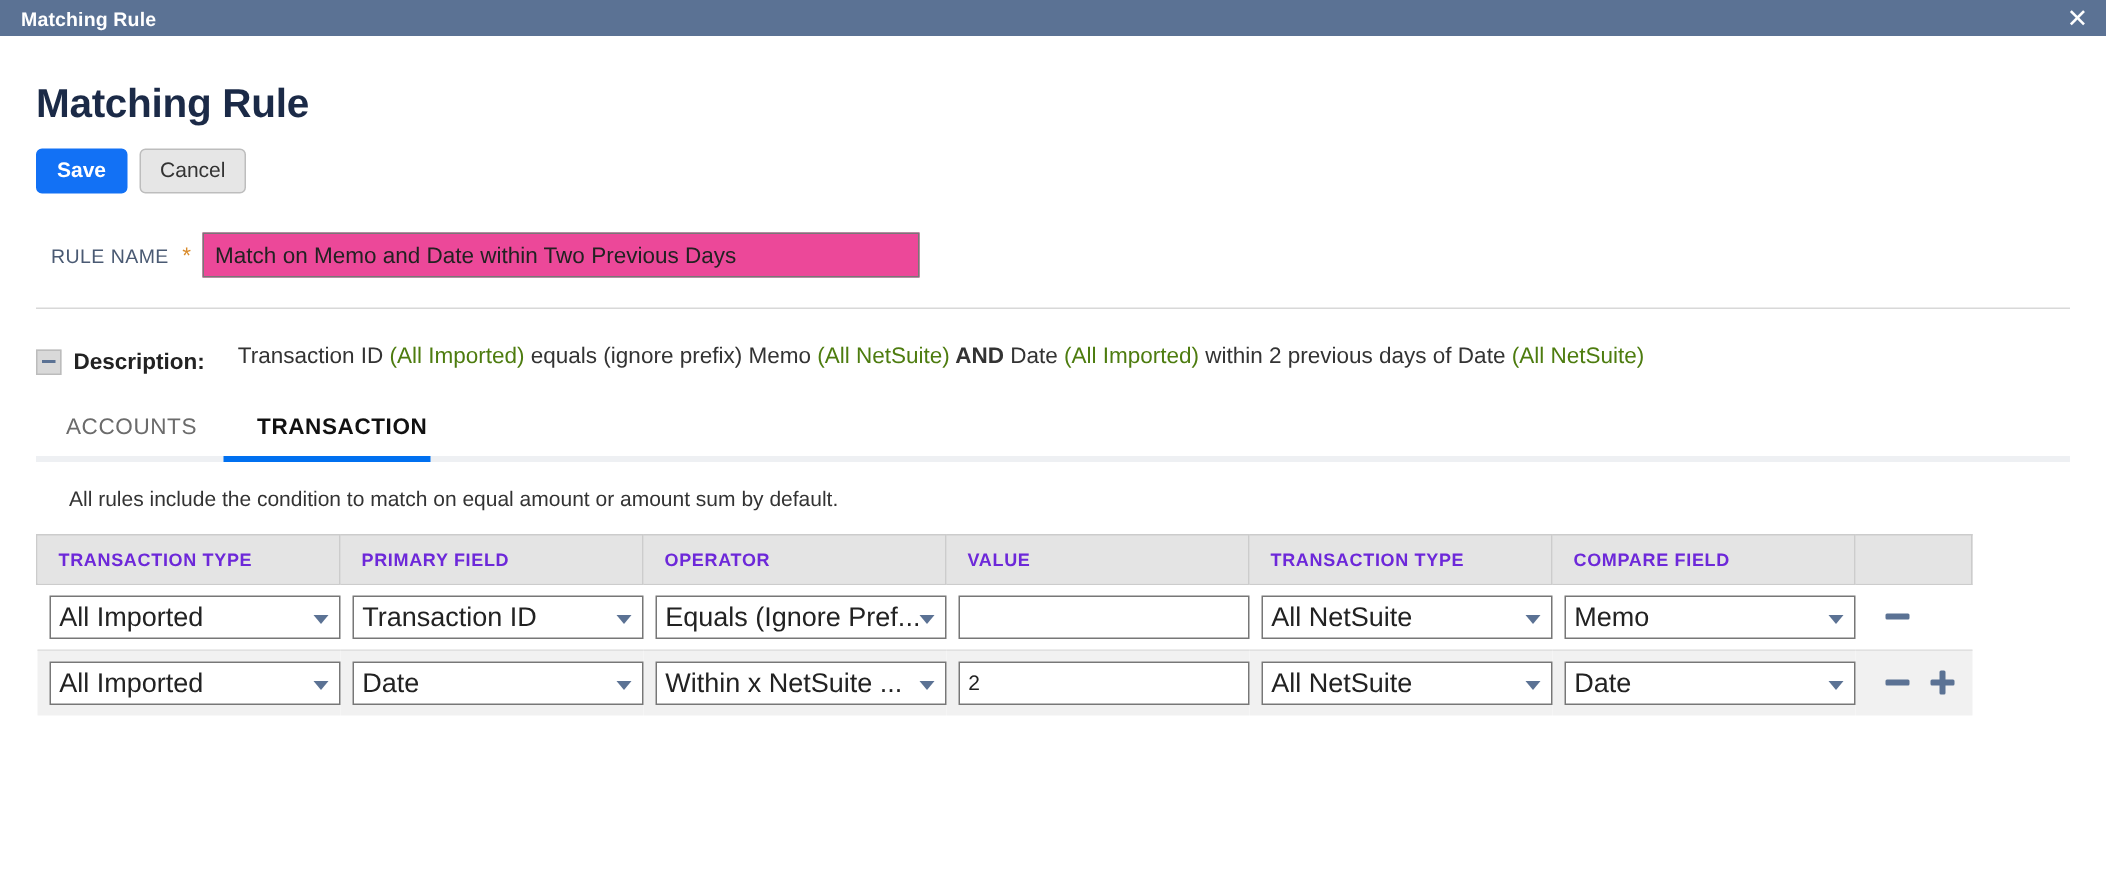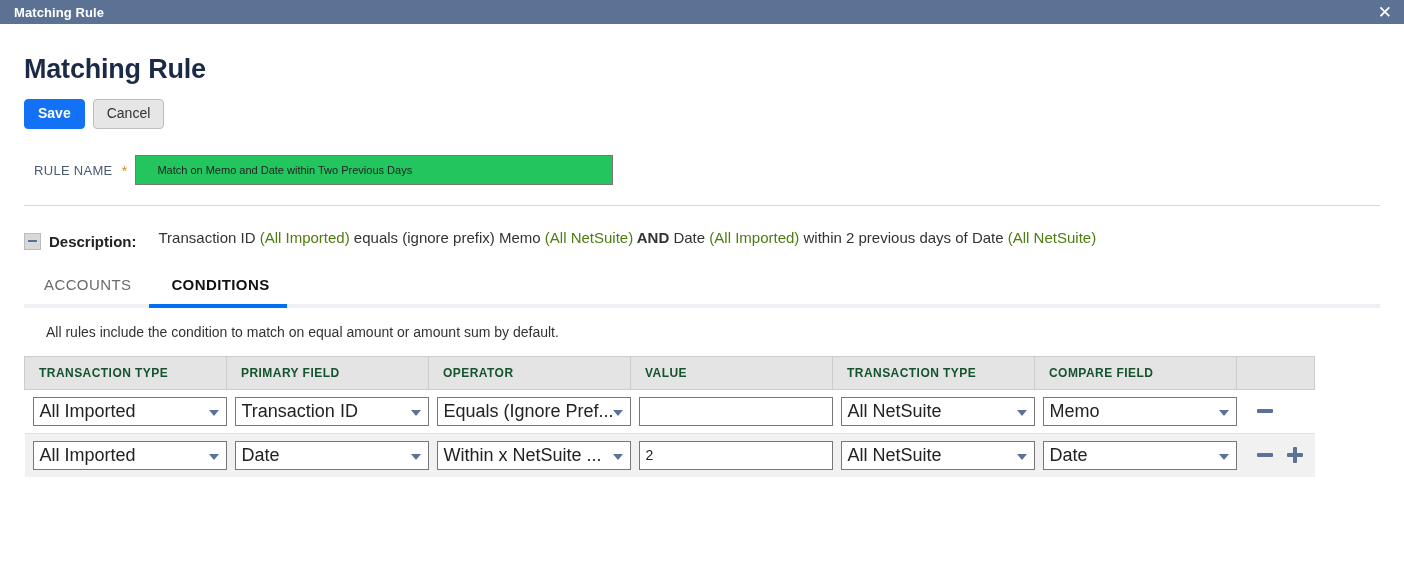--- a/index.html
+++ b/index.html
@@ -94,27 +94,27 @@
     margin-left: 10px;
   }
   .required-star {
     color: #d98b2b;
     font-size: 15px;
     margin: 0 8px 0 9px;
     line-height: 1;
   }
   .text-input {
     font-family: "Liberation Sans", sans-serif;
-    font-size: 11px;
+    font-size: 15px;
     color: #222222;
     border: 1px solid #777777;
-    background: #22c55e;
+    background: #ec4899;
     height: 30px;
     width: 478px;
-    padding: 0 21px;
+    padding: 0 7px;
     box-sizing: border-box;
   }
 
   .divider {
     border-top: 1px solid #d8d8d8;
     margin-top: 20px;
   }
 
   
   .desc-row {
@@ -205,21 +205,21 @@
   table.conditions {
     border-collapse: collapse;
     table-layout: fixed;
     width: 1290px;
   }
   table.conditions th {
     background: #e4e4e4;
     border: 1px solid #cccccc;
     font-size: 12px;
     font-weight: bold;
-    color: #14532d;
+    color: #6d28d9;
     letter-spacing: .45px;
     text-align: left;
     padding: 9px 0 9px 14px;
     height: 18px;
     box-sizing: border-box;
   }
   table.conditions td {
     border: none;
     padding: 6px 0 6px 8px;
     vertical-align: middle;
@@ -347,21 +347,21 @@
   <div class="desc-row">
     <span class="collapse-toggle">
         <i></i>
       </span>
     <span class="desc-label">Description:</span>
     <span class="desc-text"><span>Transaction ID </span><span class="muted">(All Imported)</span><span> equals (ignore prefix) Memo </span><span class="muted">(All NetSuite)</span><span class="strong"> AND</span><span> Date </span><span class="muted">(All Imported)</span><span> within 2 previous days of Date </span><span class="muted">(All NetSuite)</span></span>
   </div>
 
   <div class="tabs">
     <div class="tab">ACCOUNTS</div>
-    <div class="tab active">CONDITIONS</div>
+    <div class="tab active">TRANSACTION</div>
   </div>
   <div class="tabs-underline">
     <div class="active-bar"></div>
   </div>
 
   <div class="helper-text">All rules include the condition to match on equal amount or amount sum by default.</div>
 
   <div class="table-wrap">
     <table class="conditions">
       <colgroup>

